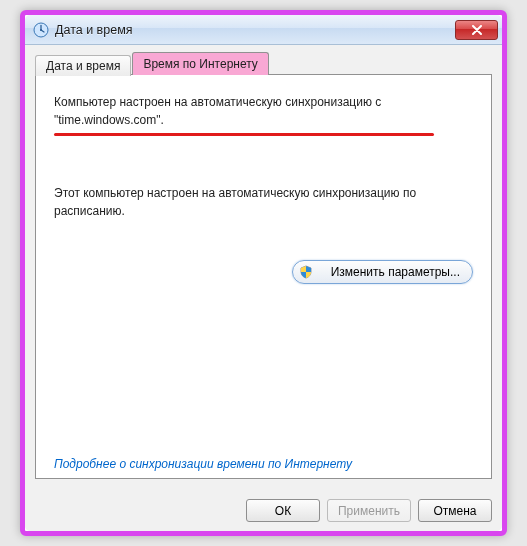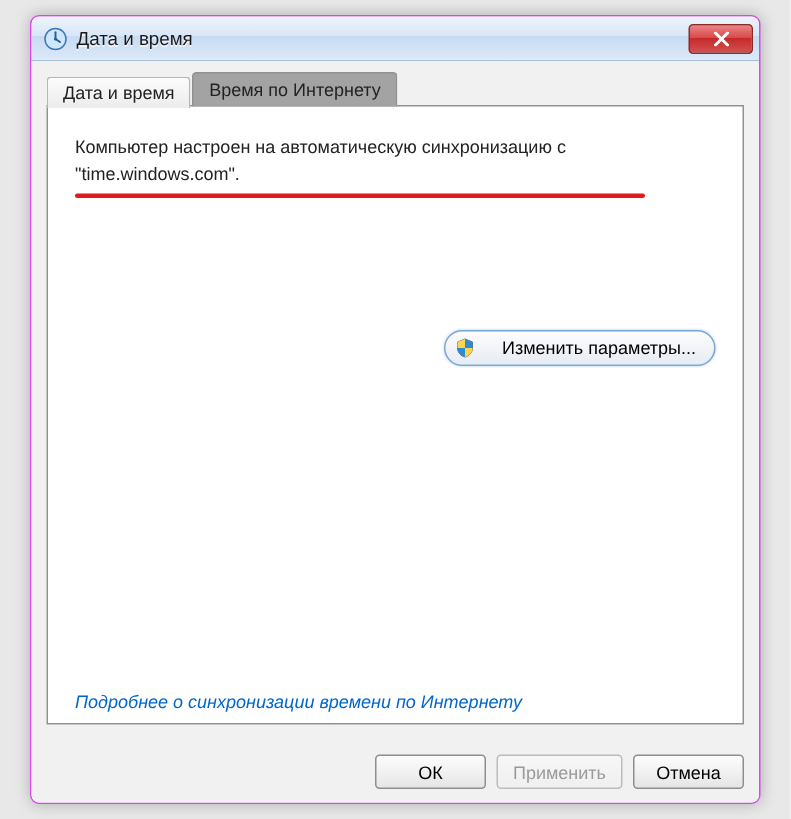--- a/index.html
+++ b/index.html
@@ -14,21 +14,21 @@
     color: #000;
     overflow: hidden;
   }
   .window {
     position: absolute;
     left: 20px;
     top: 10px;
     width: 487px;
     height: 526px;
     background: #fff;
-    border: 1px solid #d946ef;
+    border: 5px solid #d946ef;
     border-radius: 6px;
     box-shadow: 0 0 10px rgba(0,0,0,0.25);
     display: flex;
     flex-direction: column;
   }
   .titlebar {
     height: 30px;
     background: linear-gradient(to bottom, #eef4fb 0%, #d8e6f7 45%, #c8dbf2 46%, #dce9f8 100%);
     border-bottom: 1px solid #a9bfd6;
     border-radius: 5px 5px 0 0;
@@ -86,21 +86,21 @@
     border: 1px solid #b6b6b6;
     border-bottom: none;
     border-radius: 3px 3px 0 0;
     margin-right: 1px;
     color: #222;
     cursor: pointer;
     position: relative;
     top: 1px;
   }
   .tab.active {
-    background: #a3a3a3;
+    background: #f9a8d4;
     border-color: #919191;
     height: 23px;
     line-height: 22px;
     top: 0;
     z-index: 3;
   }
   .tab-panel {
     flex: 1;
     background: #fff;
     border: 1px solid #919191;
@@ -205,20 +205,21 @@
       <div class="tab active">Время по Интернету</div>
     </div>
 
     <div class="tab-panel">
 
       <div class="para">Компьютер настроен на автоматическую синхронизацию с "time.windows.com".</div>
       <div class="underline-red"></div>
 
       <div class="spacer-lg"></div>
 
+      <div class="para">Этот компьютер настроен на автоматическую синхронизацию по расписанию.</div>
 
       <div class="spacer-md"></div>
 
       <div class="settings-btn">
         <span class="shield">
           <svg viewBox="0 0 14 14">
             <path d="M7 1 L12 3 V7 C12 10 9.5 12.5 7 13 C4.5 12.5 2 10 2 7 V3 Z" fill="#fff" stroke="#555" stroke-width="0.6"></path>
             <path d="M7 1 L12 3 V7 L7 7 Z" fill="#2e8bd8"></path>
             <path d="M7 1 L2 3 V7 L7 7 Z" fill="#ffd54a"></path>
             <path d="M7 7 L12 7 C12 10 9.5 12.5 7 13 Z" fill="#ffd54a"></path>

